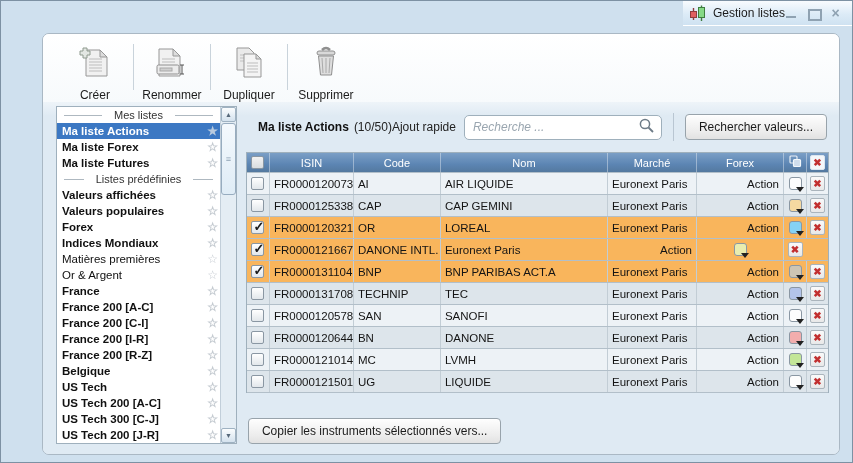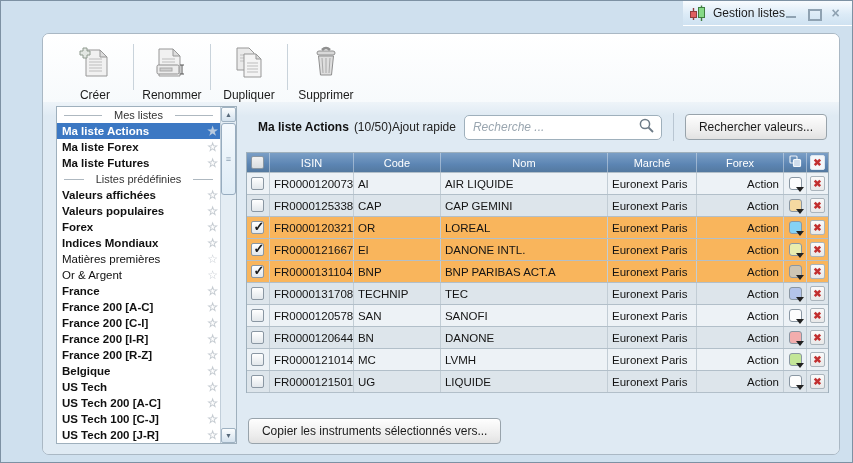--- a/index.html
+++ b/index.html
@@ -422,21 +422,21 @@
             </div>
           <div class="sb-item">
               <span>US Tech</span>
               <span class="star">☆</span>
             </div>
           <div class="sb-item">
               <span>US Tech 200 [A-C]</span>
               <span class="star">☆</span>
             </div>
           <div class="sb-item">
-              <span>US Tech 100 [C-J]</span>
+              <span>US Tech 300 [C-J]</span>
               <span class="star">☆</span>
             </div>
           <div class="sb-item">
               <span>US Tech 200 [J-R]</span>
               <span class="star">☆</span>
             </div>
 
           <div class="sb-scroll">
             <div class="sb-arrow up">▲</div>
             <div class="sb-thumb">≡</div>
@@ -532,21 +532,20 @@
                 </div>
               <div class="td center">
                   <span class="xbtn">✖</span>
                 </div>
             </div>
             <div class="tr row selected">
               <div class="td">
                   <span class="cb checked"></span>
                 </div>
               <div class="td">FR0000121667</div>
-              <div class="td">EI</div>
               <div class="td">DANONE INTL.</div>
               <div class="td">Euronext Paris</div>
               <div class="td right">Action</div>
               <div class="td center">
                   <span class="tag" style="background: rgb(233, 237, 175);"></span>
                 </div>
               <div class="td center">
                   <span class="xbtn">✖</span>
                 </div>
             </div>

